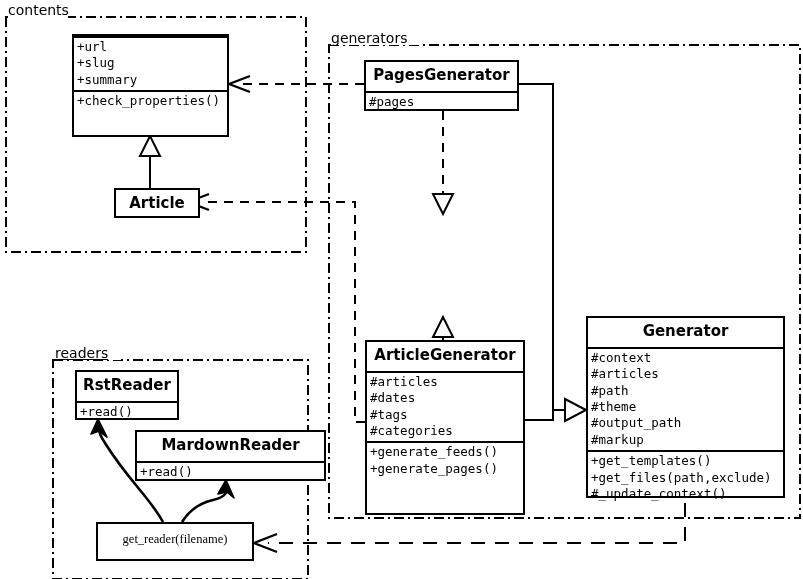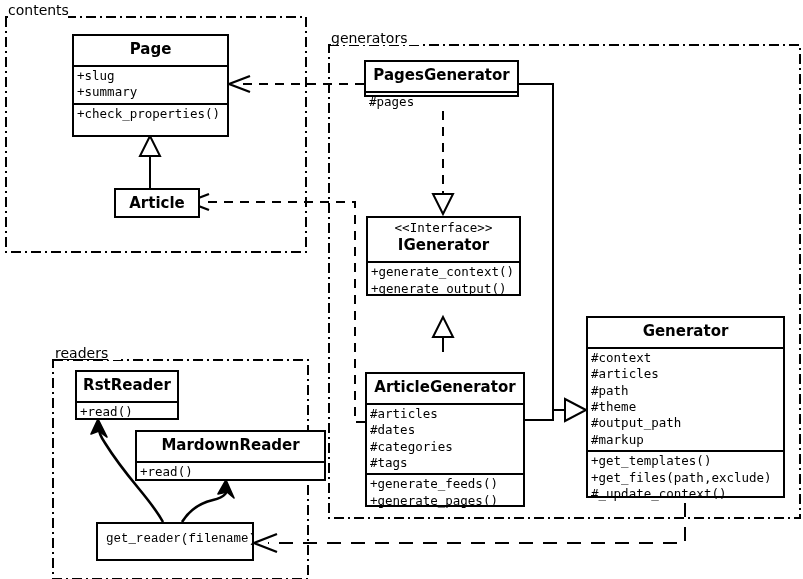--- a/index.html
+++ b/index.html
@@ -22,21 +22,21 @@
   }
   .uml .sep{height:0;border-top:2px solid #000;}
   .uml .compartment{padding:1px 0 2px 0;}
   .uml .member{
      font-family:"DejaVu Sans Mono", monospace;font-size:12.5px;line-height:16.4px;
      padding:0 2px 0 3px;white-space:nowrap;
   }
   .uml.fnbox{border:2px solid #000;}
   .uml .fnlabel{
      text-align:center;font-size:12.5px;line-height:1.2;padding:8px 8px;
-     font-family:Liberation Mono, monospace;white-space:nowrap;
+     font-family:Liberation Serif, serif;white-space:nowrap;
   }
 
   
   .pkglabel{position:absolute;font-size:14px;font-family:"DejaVu Sans", sans-serif;
             line-height:1;white-space:nowrap;background:transparent;}
 </style>
 </head>
 <body>
 
 <div id="stage">
@@ -81,62 +81,53 @@
 
     <path d="M 182,522 C 190,509 200,503 213,500 C 225,497 229,492 227,485" fill="none" stroke="#000" stroke-width="2.6"></path>
     <path d="M 226,480 L 218,494 L 227,492 L 234,498 Z" fill="#000" stroke="#000" stroke-width="1.6" stroke-linejoin="round"></path>
   </svg>
 
   <div class="pkglabel" style="left:8px;  top:3px;">contents</div>
   <div class="pkglabel" style="left:331px; top:31px;">generators</div>
   <div class="pkglabel" style="left:55px; top:346px;text-decoration:underline;">readers</div>
 
   <div class="uml" style="left:72px; top:34px; width:157px; height:103px;">
-    <div class="name">Page</div>
     <div class="sep"></div>
     <div class="compartment">
+      <div class="member">+url</div>
       <div class="member">+slug</div>
       <div class="member">+summary</div>
     </div>
     <div class="sep"></div>
     <div class="compartment">
       <div class="member">+check_properties()</div>
     </div>
   </div>
 
   <div class="uml" style="left:114px; top:188px; width:86px; height:30px;">
     <div class="name">Article</div>
   </div>
 
-  <div class="uml" style="left:364px; top:60px; width:155px; height:37px;">
+  <div class="uml" style="left:364px; top:60px; width:155px; height:51px;">
     <div class="name">PagesGenerator</div>
     <div class="sep"></div>
     <div class="compartment">
       <div class="member">#pages</div>
     </div>
   </div>
 
-  <div class="uml" style="left:366px; top:216px; width:155px; height:80px;">
-    <div class="stereo">&lt;&lt;Interface&gt;&gt;</div>
-    <div class="name" style="padding-top:0;">IGenerator</div>
-    <div class="sep"></div>
-    <div class="compartment">
-      <div class="member">+generate_context()</div>
-      <div class="member">+generate_output()</div>
-    </div>
-  </div>
 
-  <div class="uml" style="left:365px; top:372px; width:160px; height:135px;">
+  <div class="uml" style="left:365px; top:340px; width:160px; height:175px;">
     <div class="name">ArticleGenerator</div>
     <div class="sep"></div>
     <div class="compartment">
       <div class="member">#articles</div>
       <div class="member">#dates</div>
+      <div class="member">#tags</div>
       <div class="member">#categories</div>
-      <div class="member">#tags</div>
     </div>
     <div class="sep"></div>
     <div class="compartment">
       <div class="member">+generate_feeds()</div>
       <div class="member">+generate_pages()</div>
     </div>
   </div>
 
   <div class="uml" style="left:586px; top:316px; width:199px; height:182px;">
     <div class="name">Generator</div>

